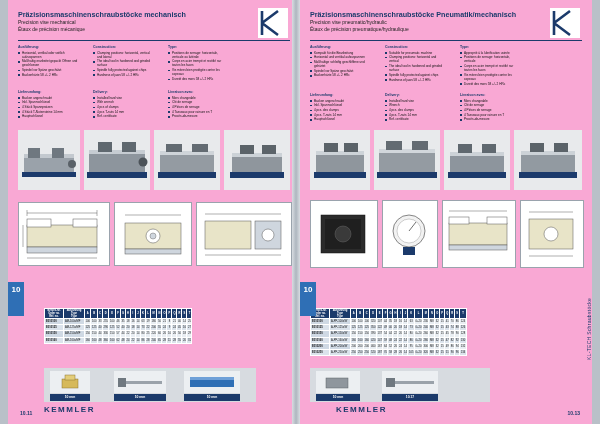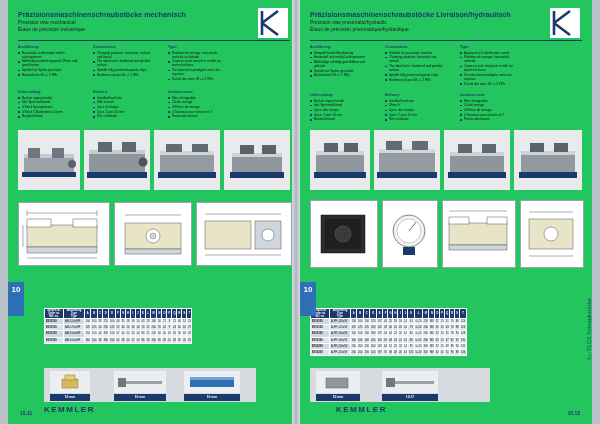--- a/index.html
+++ b/index.html
@@ -3,21 +3,21 @@
 <meta charset="utf-8">
 <style>
   html,body{margin:0;padding:0;}
   body{
     width:600px;height:424px;
     background:#c9cfd6;
     font-family:"Liberation Sans",sans-serif;
     overflow:hidden;
   }
   .spread{position:relative;width:600px;height:424px;}
-  .page{position:absolute;top:0;height:424px;width:292px;background:#22c55e;}
+  .page{position:absolute;top:0;height:424px;width:292px;background:#f9a8d4;}
   .page.left{left:8px;}
   .page.right{left:300px;}
   .gutter{position:absolute;left:0;top:0;width:8px;height:424px;background:#b9c0c8;}
   .gutter.r{left:592px;}
   .shadow-mid{position:absolute;left:292px;top:0;width:8px;height:424px;
     background:linear-gradient(to right,#d8dce1,#aeb6bf,#d8dce1);}
 
   
   .hdr{position:absolute;top:10px;height:26px;}
   .hdr .t1{font-size:7.2px;font-weight:bold;color:#1b3a6b;line-height:9px;}
@@ -404,21 +404,21 @@
       <span class="ftlogo">KEMMLER</span>
     </div>
     <div class="pgno" style="position:absolute;left:12px;bottom:8px;">10.11</div>
   </div>
 
   <div class="shadow-mid"></div>
 
   <div class="page right">
 
     <div class="hdr" style="left:10px;width:210px;">
-      <div class="t1">Präzisionsmaschinenschraubstöcke Livraison/hydraulisch</div>
+      <div class="t1">Präzisionsmaschinenschraubstöcke Pneumatik/mechanisch</div>
       <div class="t2">Precision vise pneumatic/hydraulic</div>
       <div class="t3">Étaux de précision pneumatique/hydraulique</div>
     </div>
 
     <div class="logo" style="right:8px;">
       <svg width="30" height="30" viewBox="0 0 30 30">
         <rect x="0" y="0" width="30" height="30" fill="#ffffff"></rect>
         <path d="M4 3 L4 27 M4 15 L20 3 M4 15 L20 27" stroke="#1b3a6b" stroke-width="2.6" fill="none"></path>
       </svg>
     </div>

